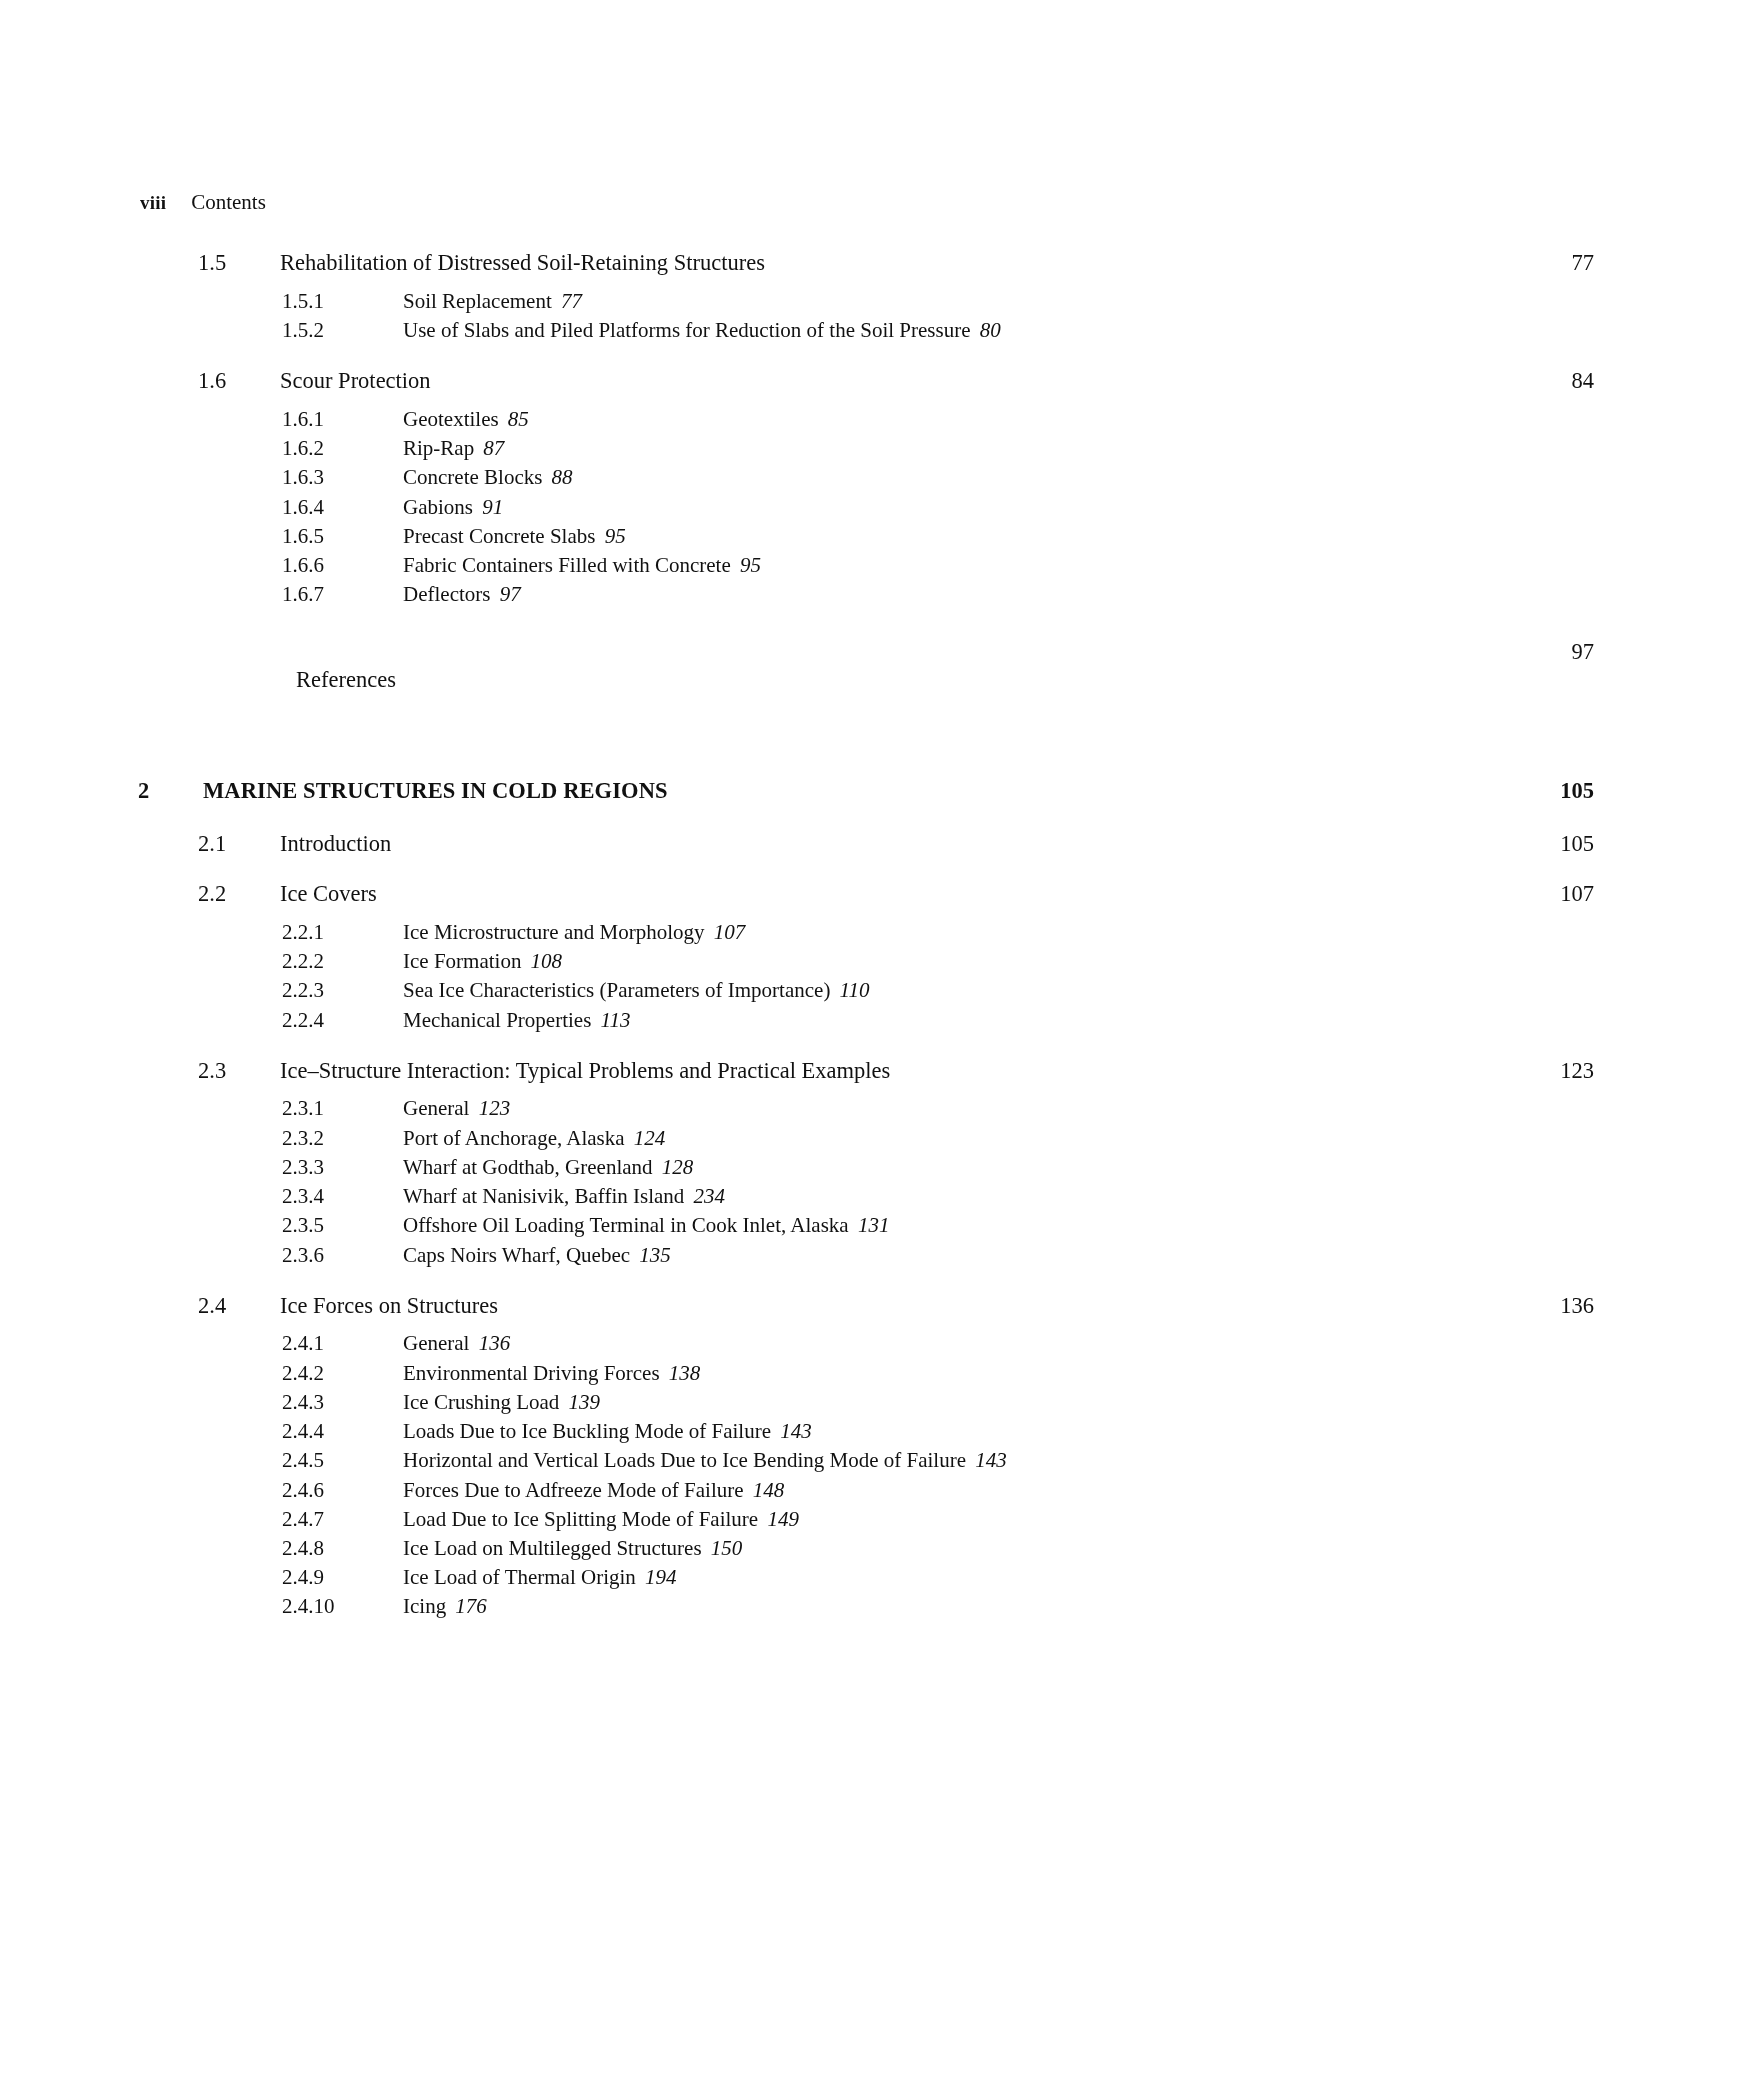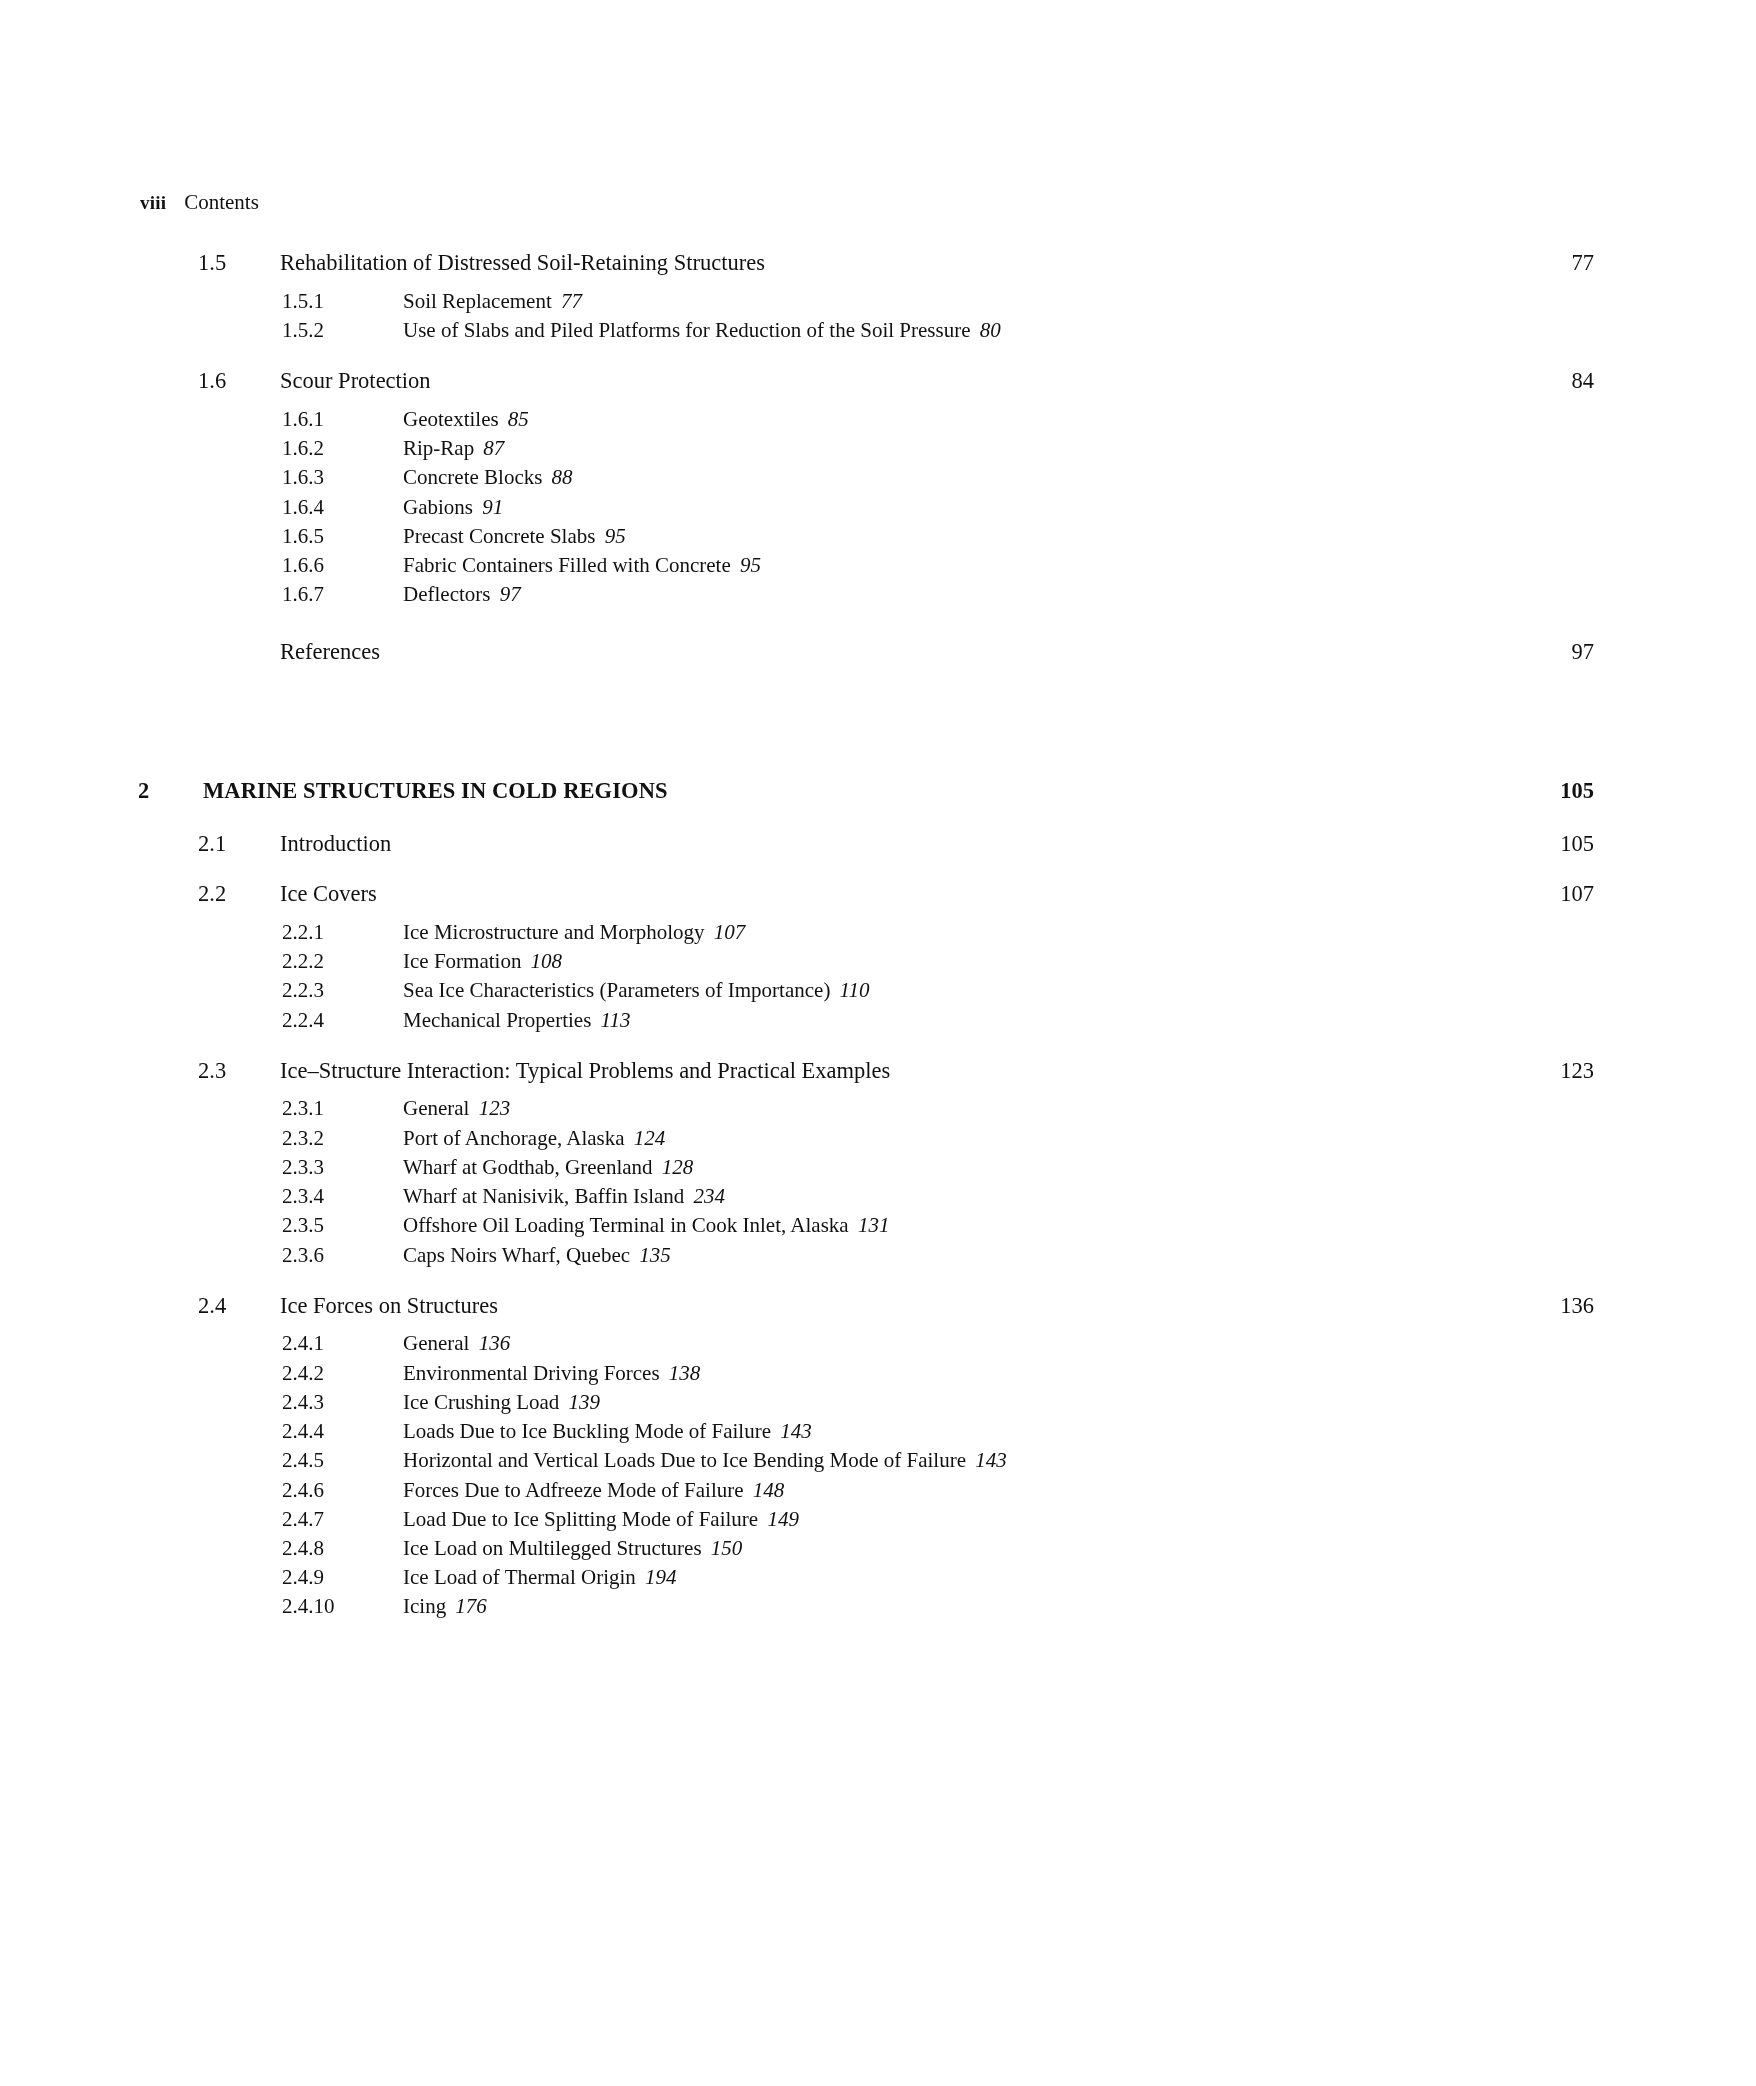--- a/index.html
+++ b/index.html
@@ -22,21 +22,21 @@
     height: 2504px;
     background: #ffffff;
   }
   
   .running-head {
     position: absolute;
     left: 140px;
     top: 190px;
     display: flex;
     align-items: baseline;
-    gap: 18px;
+    gap: 25px;
   }
   .running-head .folio {
     font-weight: bold;
     font-size: 19px;
     letter-spacing: 0.2px;
   }
   .running-head .rh-title {
     font-size: 21px;
   }
 
@@ -114,21 +114,22 @@
     font-style: italic;
     padding-left: 9.2px;
   }
 
   
   .lvl-ref {
     font-size: 22.5px;
   }
   .lvl-ref .title {
     position: absolute;
-    left: 280px;
+    left: 296px;
+    margin-top: 28px;
   }
   .lvl-ref .page-no {
     position: absolute;
     left: 1440px;
     width: 154px;
     text-align: right;
   }
 </style>
 </head>
 <body>

